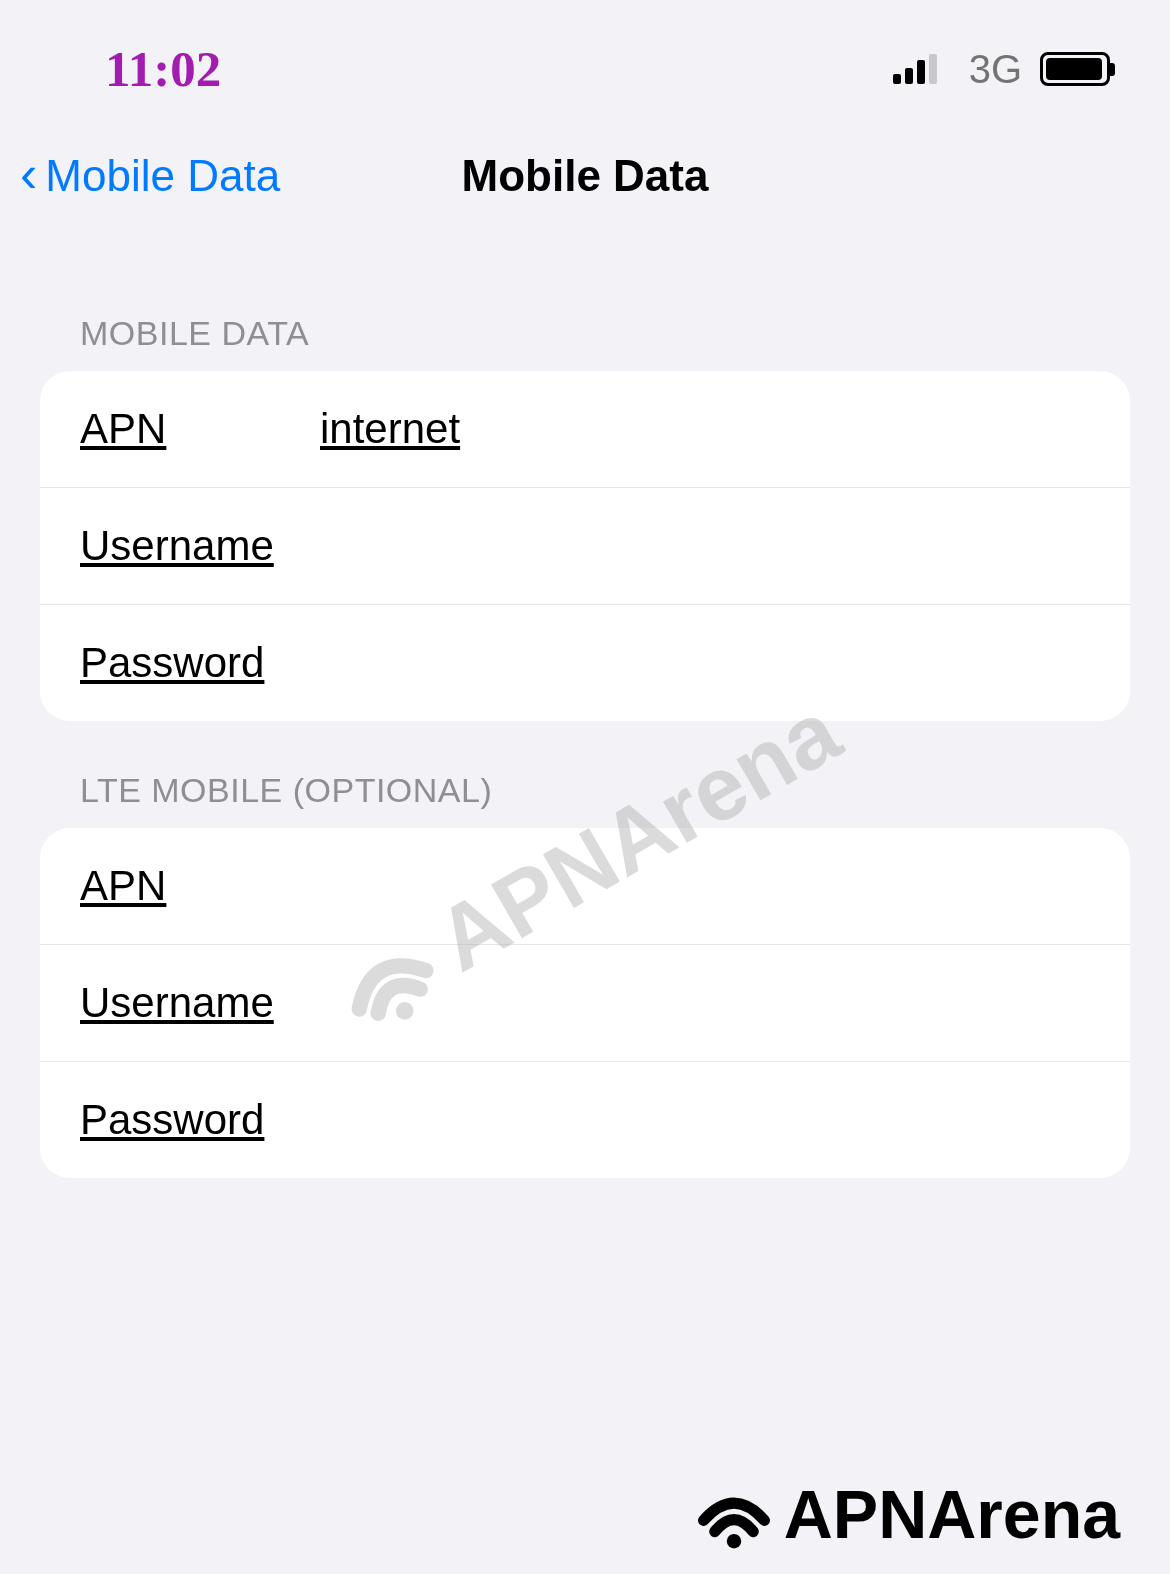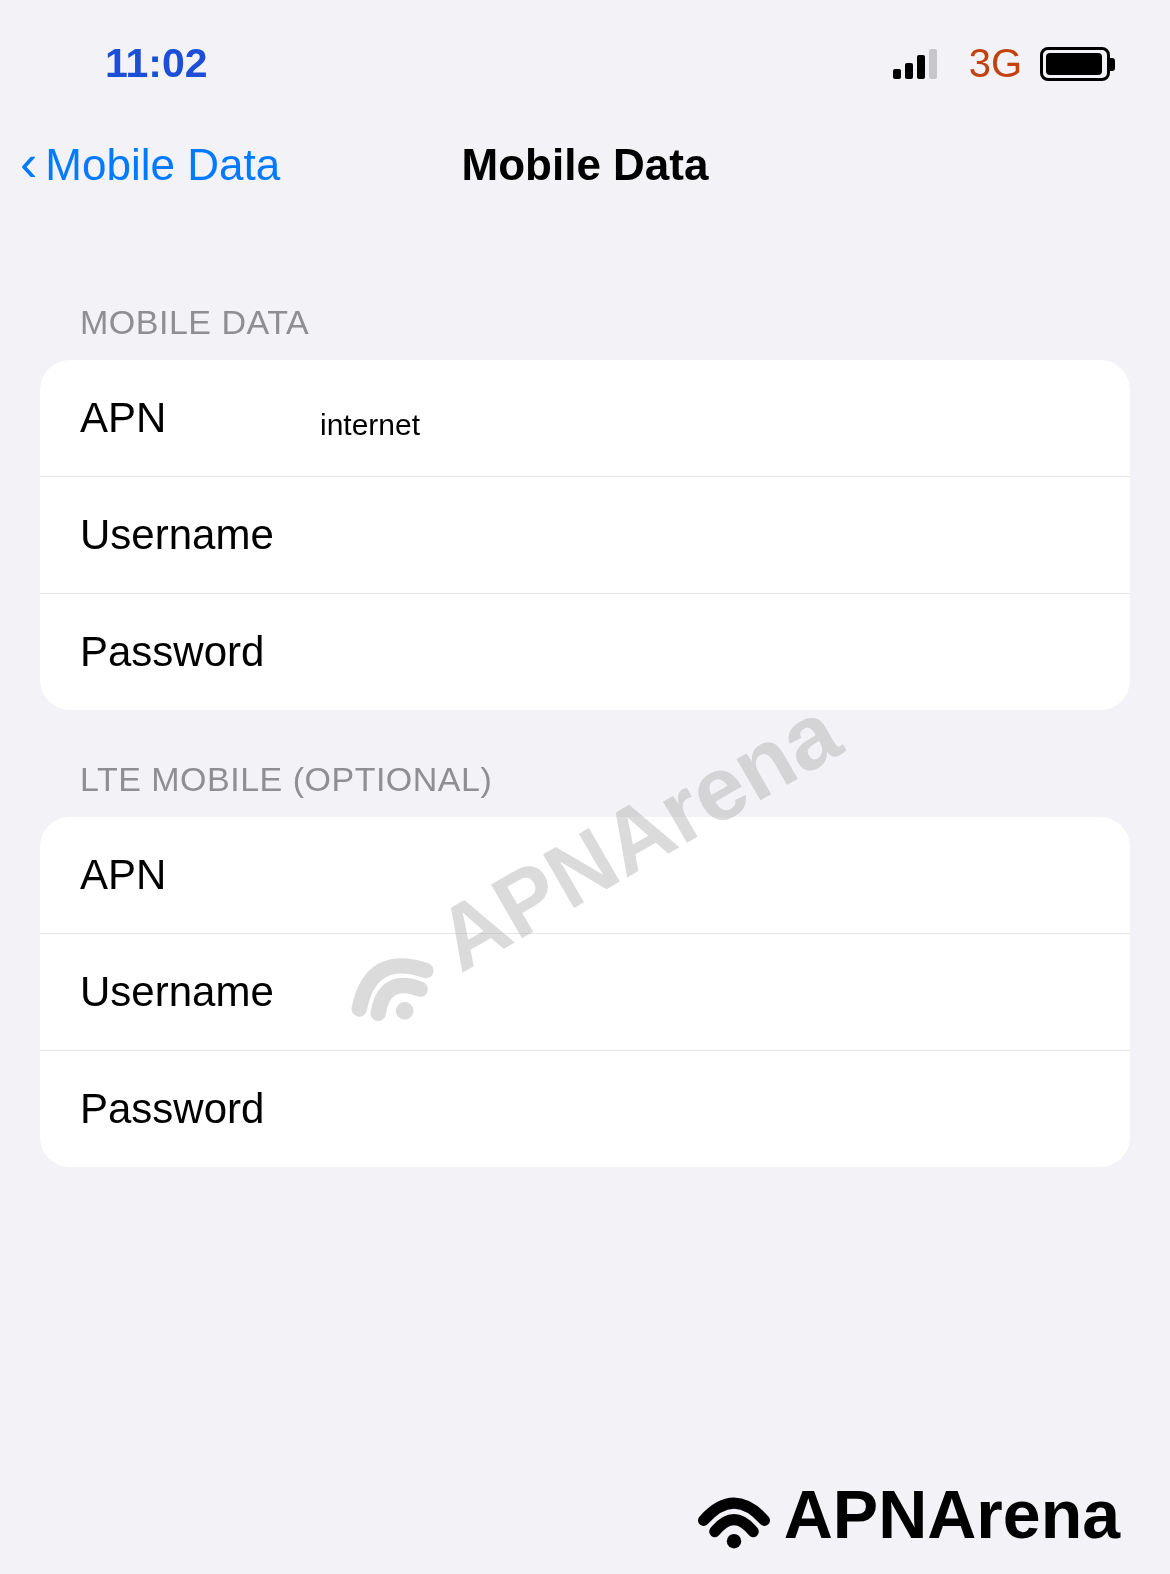--- a/index.html
+++ b/index.html
@@ -15,23 +15,24 @@
       position: relative;
       overflow: hidden;
     }
     .status-bar {
       display: flex;
       justify-content: space-between;
       align-items: center;
       padding: 40px 60px 20px 105px;
     }
     .status-time {
-      font-size: 41px;
+      font-size: 51px;
       font-weight: 600;
-      color: #1d4ed8;
+      color: #a21caf;
+      font-family: Liberation Serif, serif;
     }
     .status-right {
       display: flex;
       align-items: center;
       gap: 10px;
     }
     .signal-bars {
       display: flex;
       align-items: flex-end;
       gap: 4px;
@@ -42,21 +43,21 @@
       background-color: #000;
       border-radius: 2px;
     }
     .signal-bar.b1 { height: 10px; }
     .signal-bar.b2 { height: 16px; }
     .signal-bar.b3 { height: 24px; }
     .signal-bar.b4 { height: 30px; background-color: #c7c7cc; }
     .network-type {
       font-size: 40px;
       font-weight: 400;
-      color: #c2410c;
+      color: #737373;
       margin-left: 22px;
     }
     .battery {
       width: 70px;
       height: 34px;
       border: 3px solid #000;
       border-radius: 8px;
       position: relative;
       margin-left: 8px;
     }
@@ -114,36 +115,37 @@
       letter-spacing: 0.5px;
     }
     .section-group {
       background-color: #fff;
       margin: 0 40px;
       border-radius: 30px;
       overflow: hidden;
     }
     .field-row {
       display: flex;
-      align-items: flex-end;
+      align-items: flex-start;
       padding: 34px 40px;
       border-bottom: 1px solid #e5e5ea;
+      text-decoration: underline;
     }
     .field-row:last-child {
       border-bottom: none;
     }
     .field-label {
       font-size: 42px;
       font-weight: 400;
       color: #000;
       width: 240px;
       flex-shrink: 0;
     }
     .field-input {
-      font-size: 30px;
+      font-size: 42px;
       font-weight: 400;
       color: #000;
       border: none;
       outline: none;
       background: transparent;
       flex: 1;
     }
     .watermark-center {
       position: absolute;
       left: 50%;

